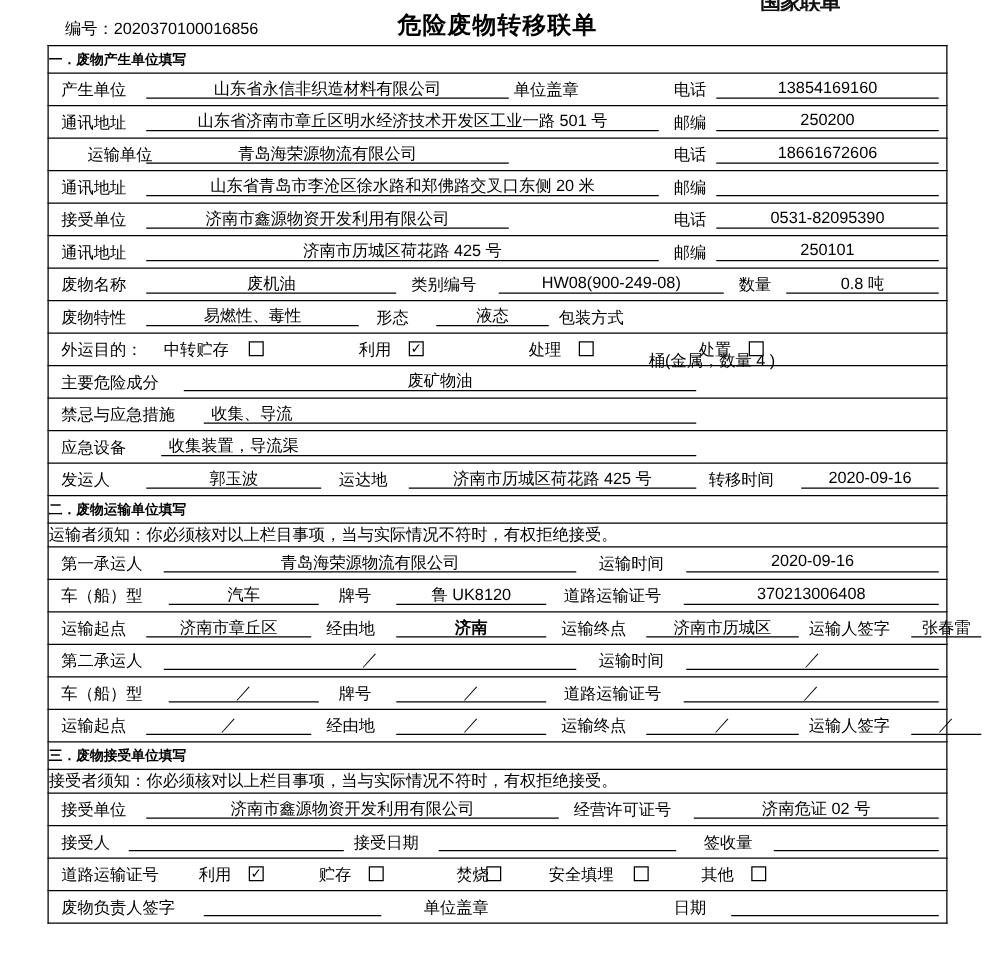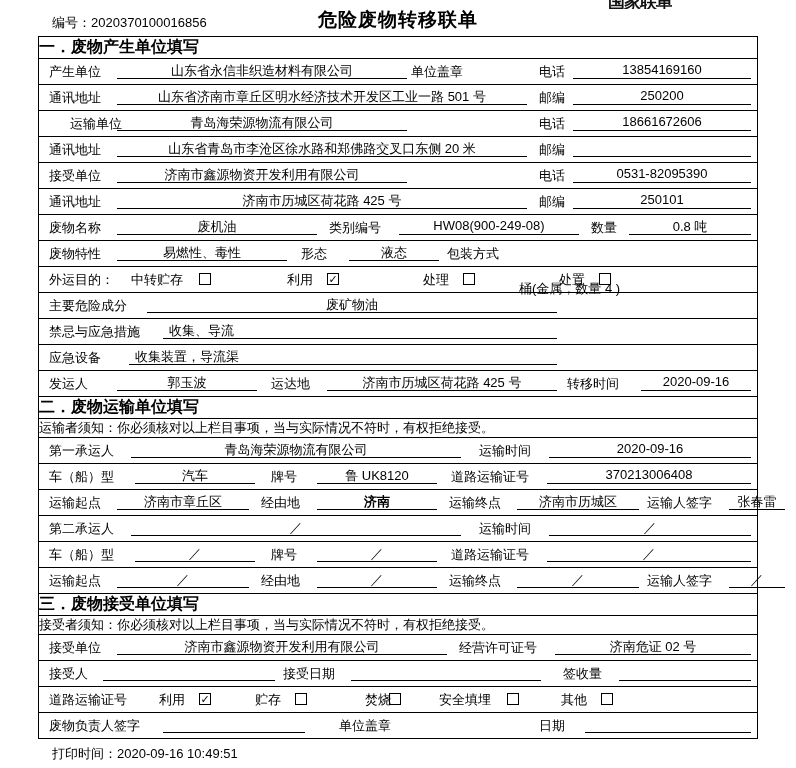--- a/index.html
+++ b/index.html
@@ -63,21 +63,21 @@
     border-collapse: collapse;
     table-layout: fixed;
   }
   table.form td {
     border: 1px solid #000;
     padding: 0;
     vertical-align: middle;
   }
   .sect-hd {
     font-weight: bold;
-    font-size: 16px;
+    font-size: 11px;
     padding: 4px 0 4px 10px;
     height: 21px;
   }
   .cellwrap {
     position: relative;
     height: 25px;
   }
   .lbl {
     position: absolute;
     font-size: 13px;
@@ -430,17 +430,14 @@
         <span class="val" style="left:124px;width:142px;"></span>
         <span class="lbl" style="left:300px;">单位盖章</span>
         <span class="lbl" style="left:500px;">日期</span>
         <span class="val" style="left:546px;width:166px;"></span>
       </div>
     </td>
         </tr>
   </tbody>
     </table>
 
-  <div class="footer">
-    <span>打印时间：</span><span>2020-09-16 10:49:51</span>
-  </div>
 
 </div>
 
 </body></html>

